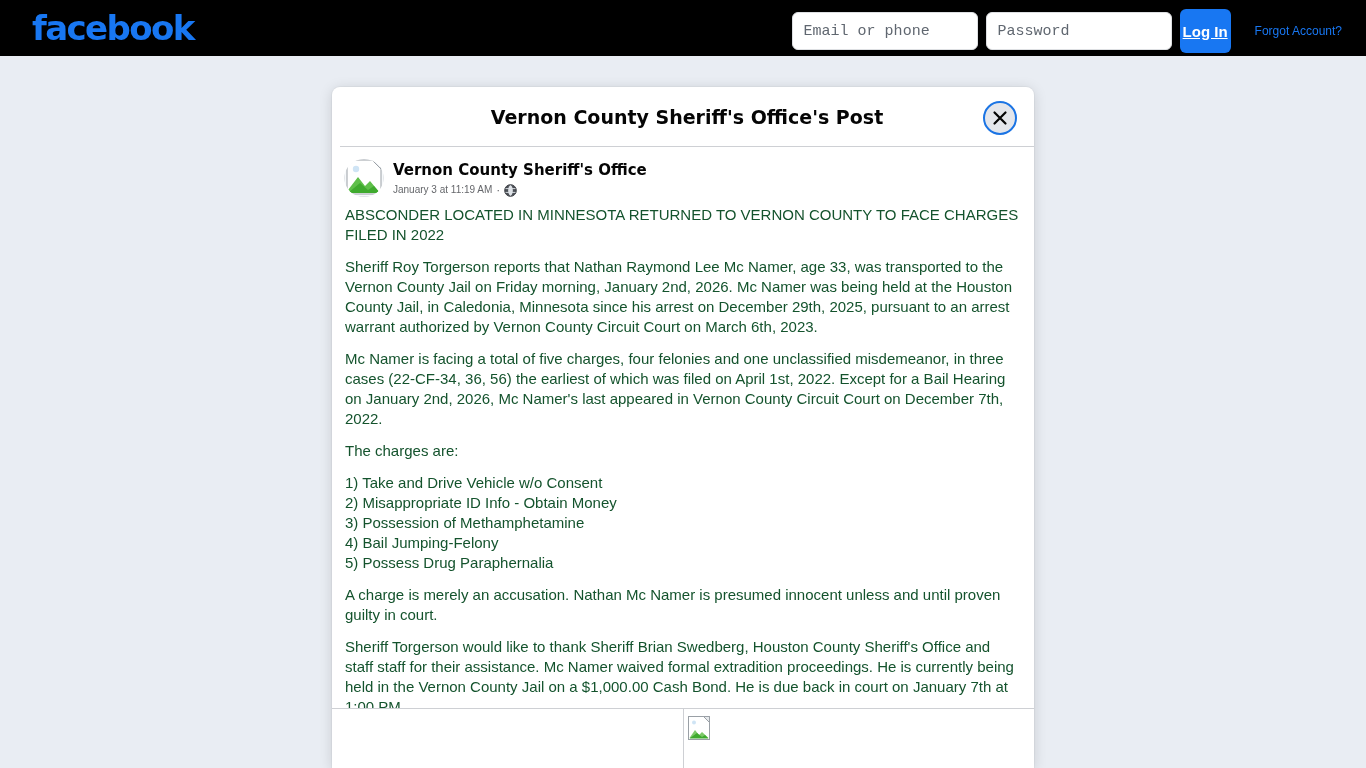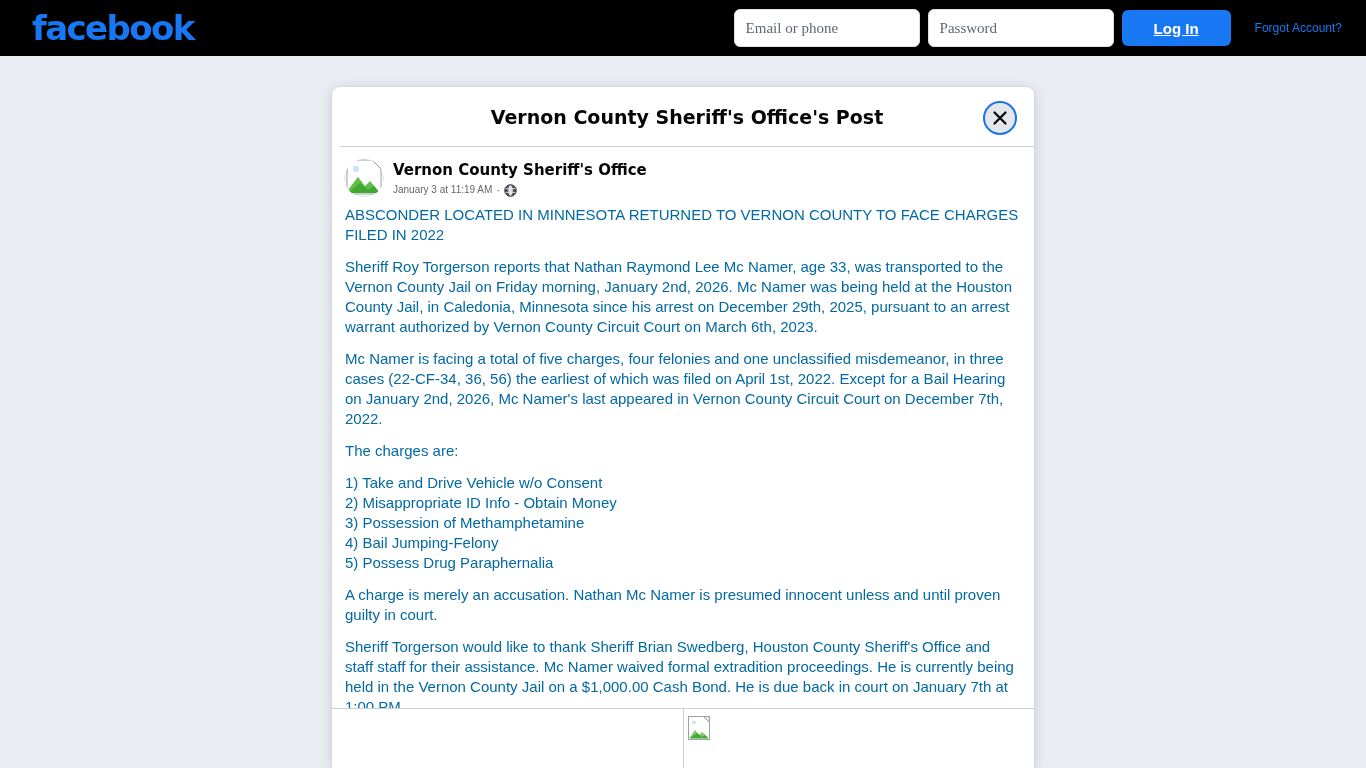--- a/index.html
+++ b/index.html
@@ -27,25 +27,25 @@
   }
   #login-area {
     position: absolute; right: 24px; top: 9px;
     display: flex; align-items: center; gap: 8px;
   }
   .login-input {
     width: 186px; height: 38px;
     border: 1px solid #dddfe2; border-radius: 6px;
     padding: 0 11px; font-size: 15px; color: #1c1e21;
     background: #fff; outline: none;
-    font-family: Liberation Serif, serif;
+    font-family: Liberation Mono, monospace;
   }
   .login-input::placeholder { color: #606770; opacity: 1; }
   #login-btn {
-    height: 36px; padding: 0 32px;
+    height: 44px; padding: 0 3px;
     background: #1877f2; color: #fff;
     border: none; border-radius: 6px;
     font-size: 15px; font-weight: 700; cursor: pointer;
     font-family: "Liberation Sans", sans-serif;
     text-decoration: underline;
   }
   #forgot-link {
     margin-left: 16px; font-size: 12px;
     color: #1877f2; text-decoration: none; cursor: pointer;
     white-space: nowrap;
@@ -99,21 +99,21 @@
   }
   #timestamp-row { display: flex; align-items: center; gap: 4px; margin-top: 2px; }
   #timestamp { font-size: 10px; color: #65676b; line-height: 16px; }
   #dot-sep { font-size: 12px; color: #65676b; }
   #globe-icon svg { display: block; }
 
   #post-text { padding: 0 1px; }
   #post-text p {
     margin: 0 0 12px 0;
     font-size: 15px; line-height: 20px;
-    color: #0369a1;
+    color: #14532d;
     font-family: "Liberation Sans", sans-serif;
   }
   #post-text p.charges { margin-bottom: 12px; }
   #post-text p:last-child { margin-bottom: 0; }
 
   
   #media-strip {
     position: absolute; left: 0; bottom: 0;
     width: 702px; height: 60px;
     border-top: 1px solid #ced0d4;

